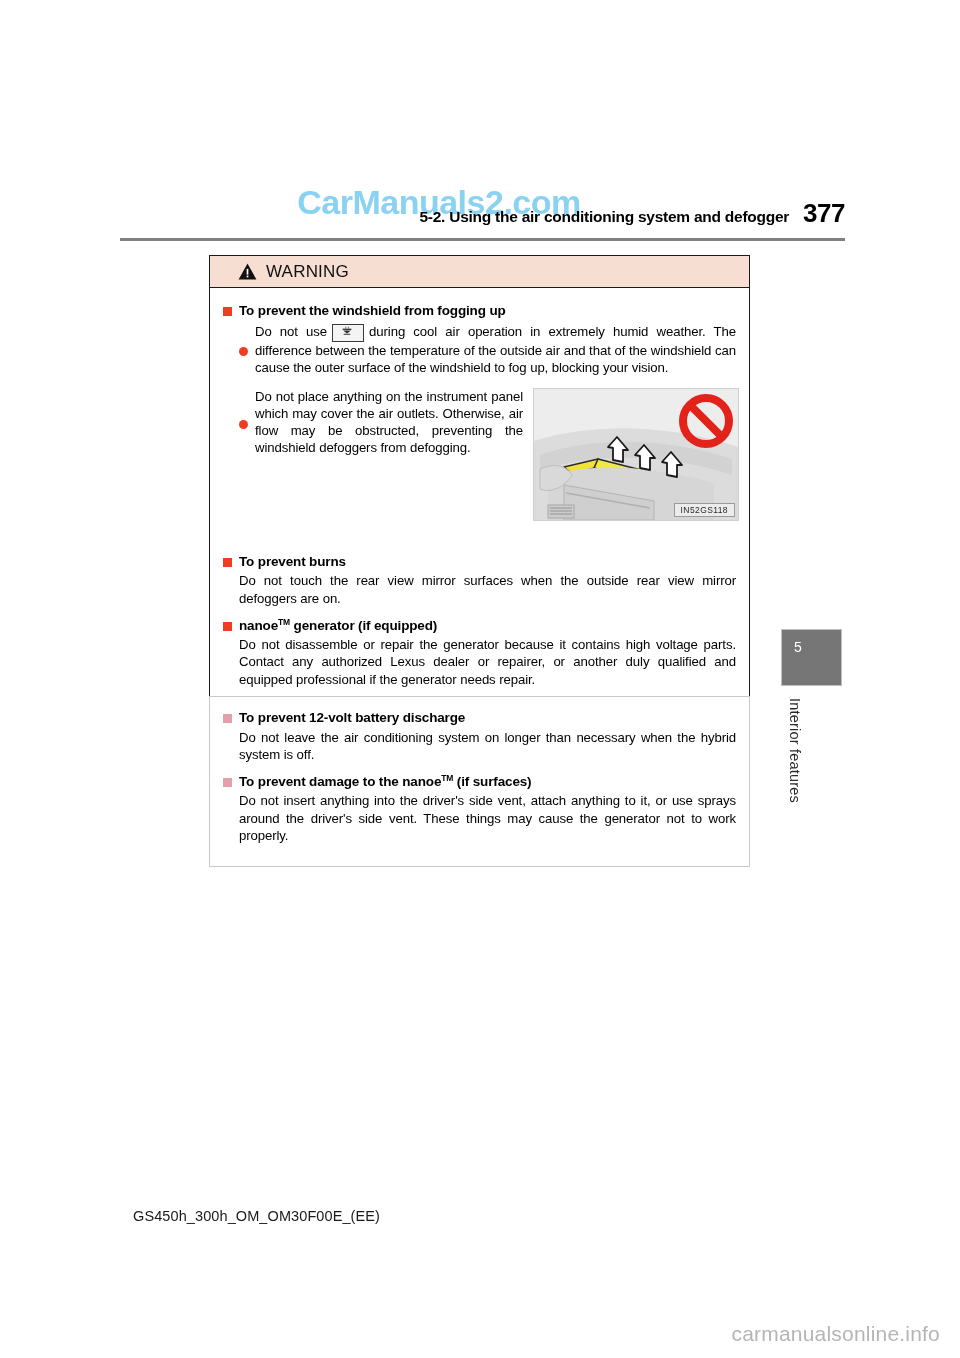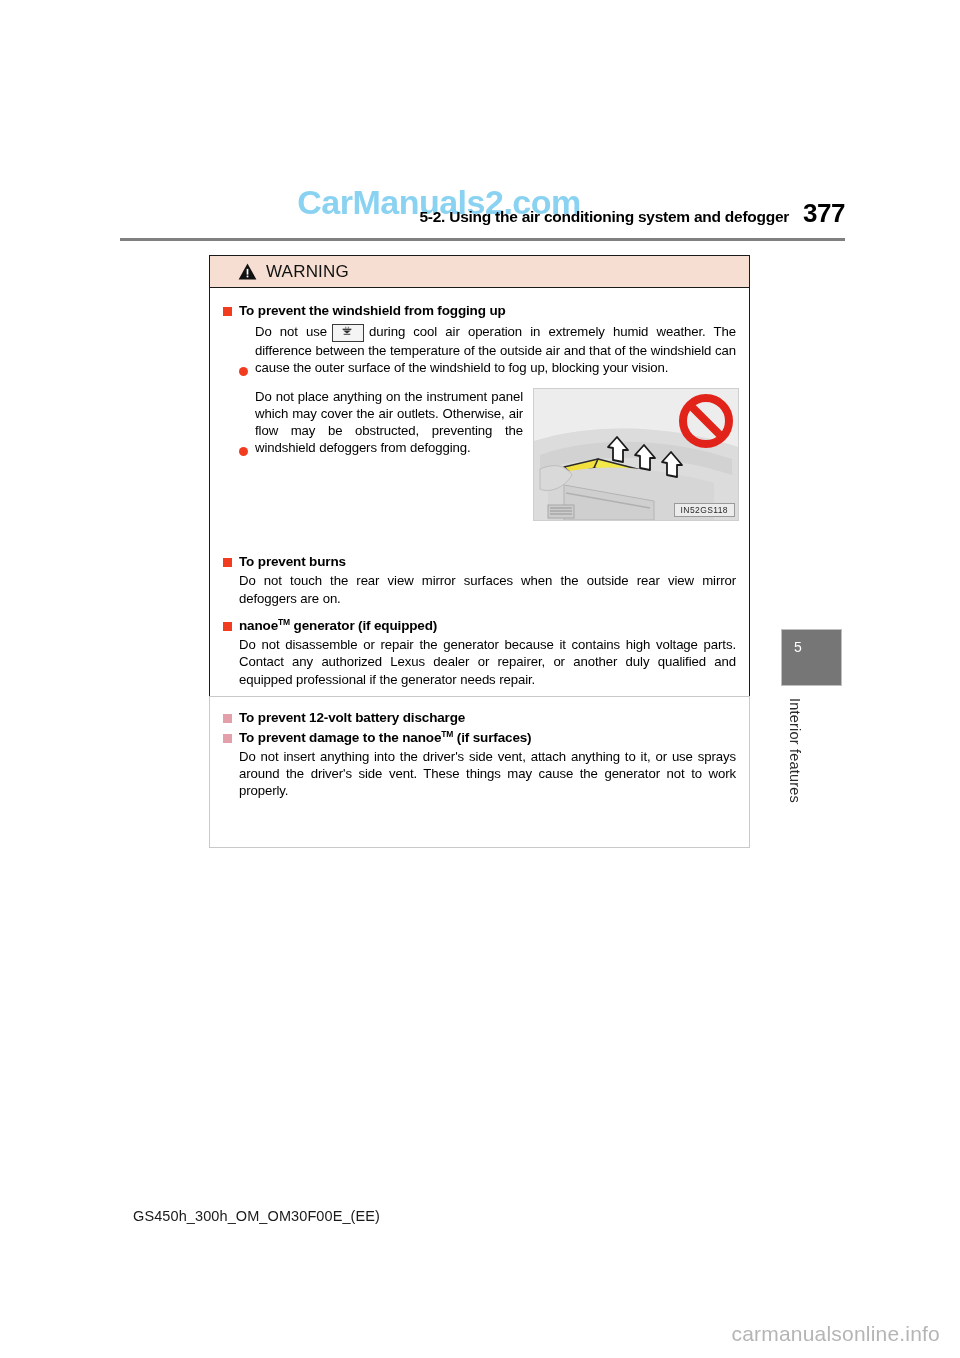--- a/index.html
+++ b/index.html
@@ -186,21 +186,21 @@
     font-size: 13.2px;
     line-height: 1.30;
     text-align: justify;
     letter-spacing: -0.1px;
     margin: 2px 0 10px 16px;
   }
   .para-last { margin-bottom: 0; }
 
   .dot-item {
     display: flex;
-    align-items: flex-end;
+    align-items: center;
     margin: 3px 0 0 16px;
   }
   .dot-red {
     width: 9px;
     height: 9px;
     border-radius: 50%;
     background: #f13c20;
     flex: 0 0 auto;
     margin-top: 5px;
     margin-right: 7px;
@@ -406,20 +406,21 @@
 
 <div class="notice-box">
 
 
   <div class="notice-body">
 
     <div class="sq-item">
       <span class="sq-pink"></span>
       <span class="sq-label">To prevent 12-volt battery discharge</span>
     </div>
+    <div class="para">Do not leave the air conditioning system on longer than necessary when the hybrid system is off.</div>
 
     <div class="sq-item">
       <span class="sq-pink"></span>
       <span class="sq-label"><span>To prevent damage to the nanoe</span><sup>TM</sup><span> (if surfaces)</span></span>
     </div>
     <div class="para para-last">Do not insert anything into the driver's side vent, attach anything to it, or use sprays around the driver's side vent. These things may cause the generator not to work properly.</div>
 
   </div>
 </div>
 

